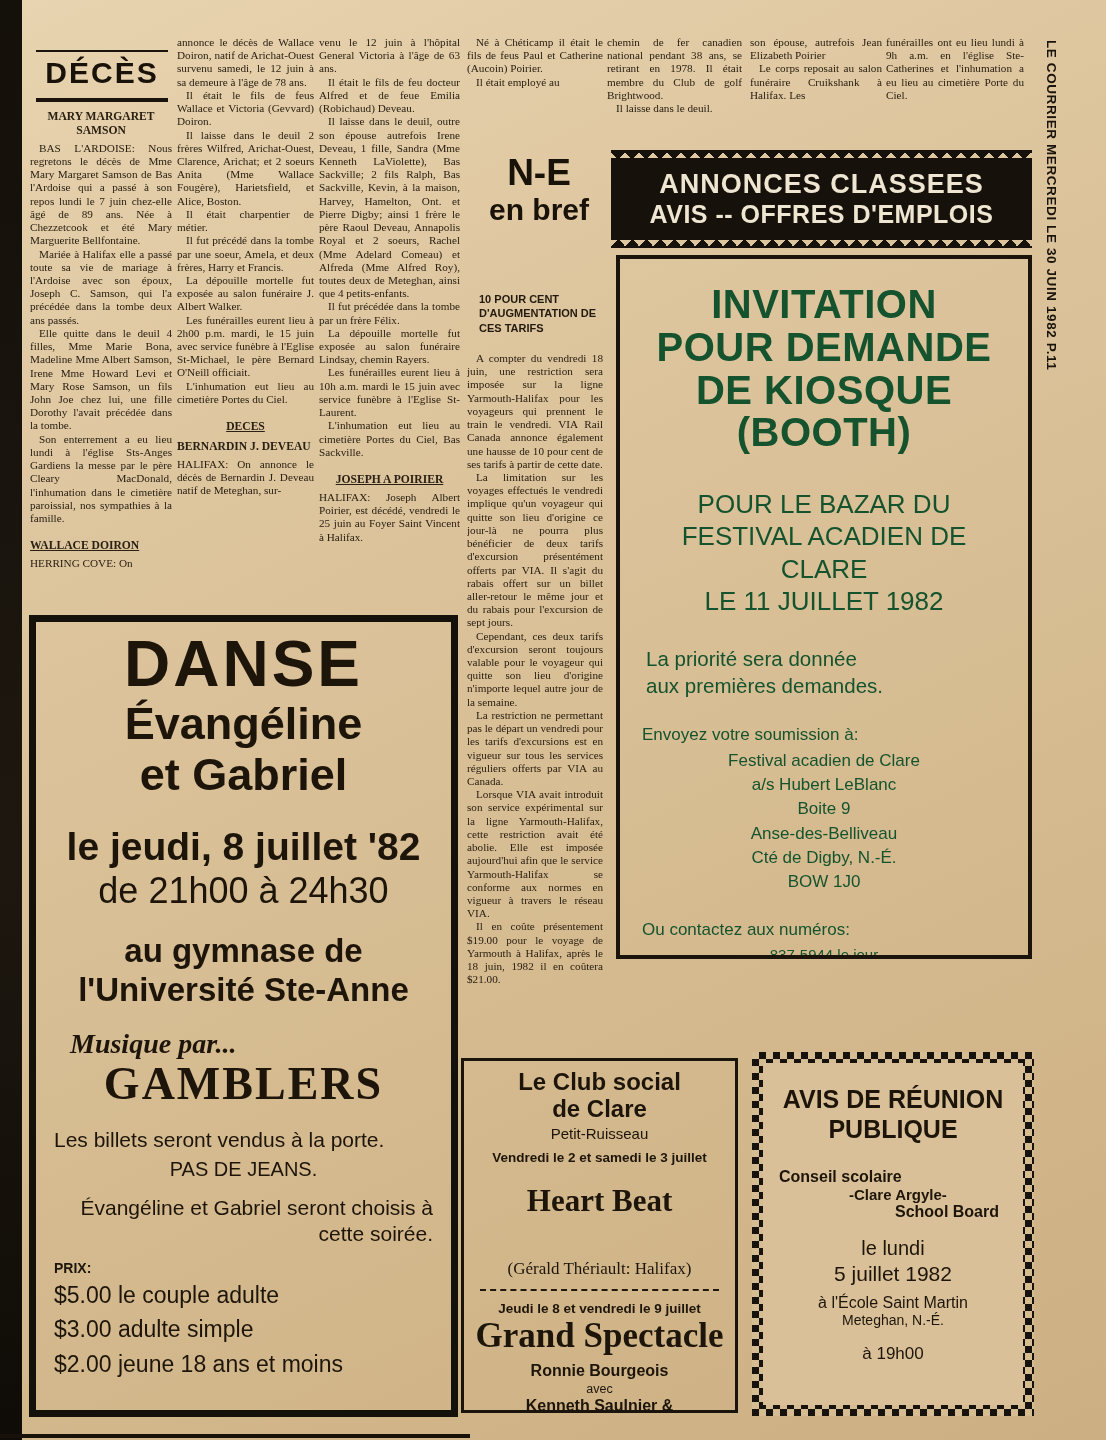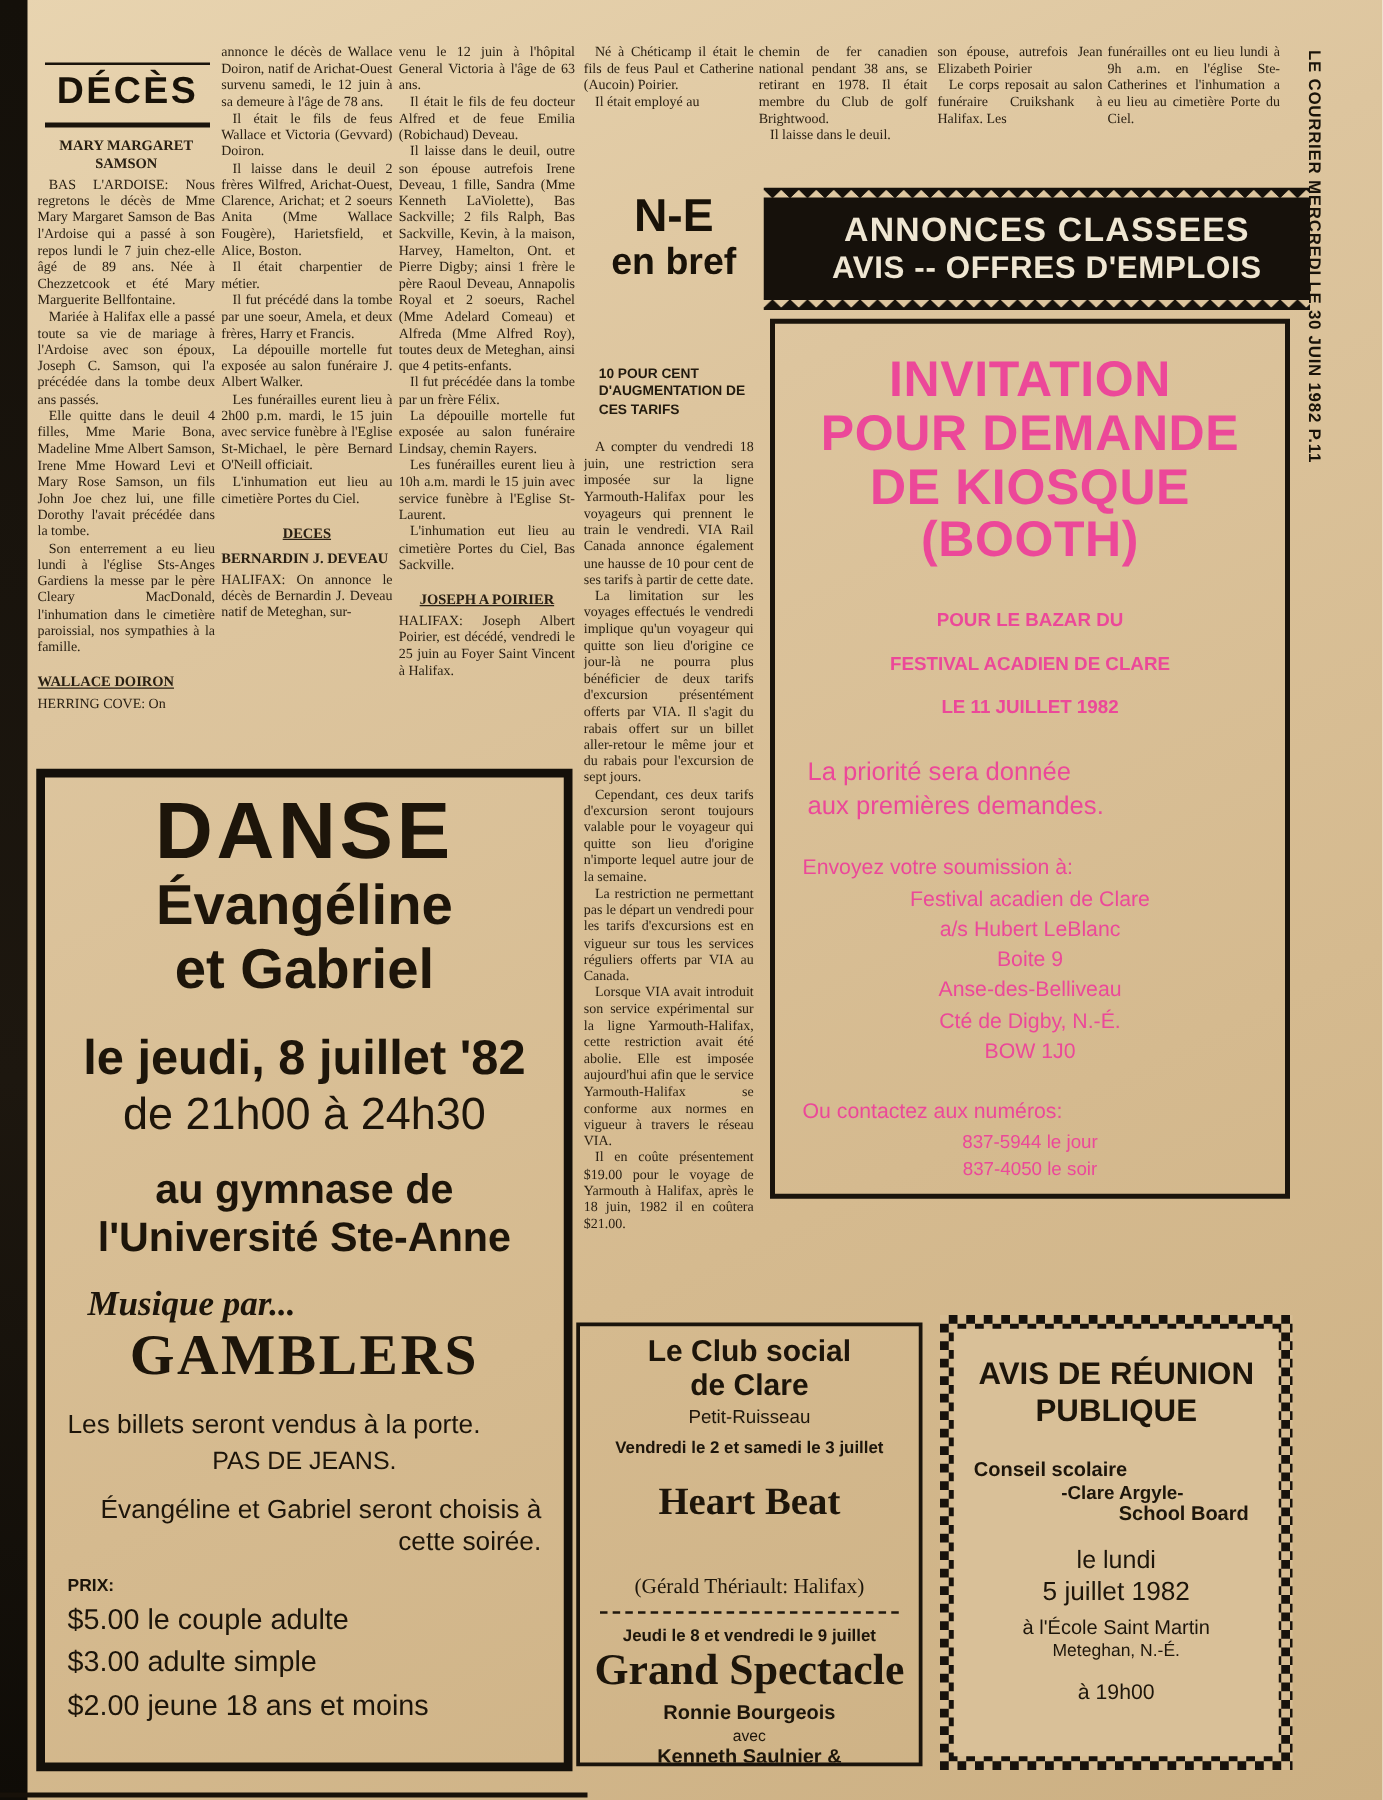--- a/index.html
+++ b/index.html
@@ -54,39 +54,39 @@
   .brief-heading {
     left:479px; top:292px; width:122px;
     font-size:11px; font-weight:700; line-height:1.3; text-align:left;
     color:#221a0e;
   }
 
   
   .banner {
     left:611px; top:158px; width:421px; height:82px;
     background:#16110b; color:#efe6d2;
-    display:flex; flex-direction:column; justify-content:center; align-items:center;padding-left:16px;
+    display:flex; flex-direction:column; justify-content:center; align-items:center;
   }
   .banner-line1 { font-size:27px; font-weight:800; letter-spacing:1px; line-height:1.15; }
   .banner-line2 { font-size:25px; font-weight:800; letter-spacing:0.5px; line-height:1.15; }
   .zz-top { position:absolute; left:0; right:0; top:-8px; height:9px;
     background: conic-gradient(from -45deg at 50% 100%, #16110b 90deg, rgba(0,0,0,0) 0) 0 0 / 14px 9px repeat-x; }
   .zz-bottom { position:absolute; left:0; right:0; bottom:-8px; height:9px;
     background: conic-gradient(from 135deg at 50% 0, #16110b 90deg, rgba(0,0,0,0) 0) 0 0 / 14px 9px repeat-x; }
 
   
   .kiosk-ad {
     left:616px; top:255px; width:416px; height:704px;
     border:4px solid #1a140c; box-sizing:border-box;
-    padding:24px 16px 16px; overflow:hidden; color:#ec4899;
+    padding:24px 16px 16px; overflow:hidden; color:#14532d;
   }
   .kiosk-title { text-align:center; }
   .kiosk-title p { margin:0; font-size:40px; font-weight:900; line-height:1.07; letter-spacing:0.5px; }
   .kiosk-subtitle { text-align:center; margin-top:34px; }
-  .kiosk-subtitle p { margin:16px; font-size:15px; font-weight:700; line-height:1.24; }
+  .kiosk-subtitle p { margin:0; font-size:26px; font-weight:400; line-height:1.24; }
   .kiosk-priority { margin:28px 0 0 10px; }
   .kiosk-priority p { margin:0; font-size:20.5px; line-height:1.32; text-align:left; }
   .kiosk-label { margin:26px 0 4px 6px; font-size:17px; text-align:left; }
   .kiosk-address { text-align:center; }
   .kiosk-address p { margin:0; font-size:17px; line-height:1.42; }
   .kiosk-phones { text-align:center; margin-top:4px; }
   .kiosk-phones p { margin:0; font-size:15px; line-height:1.45; }
   .kiosk-fees { margin-top:28px; font-size:17px; text-align:center; }
 
   

